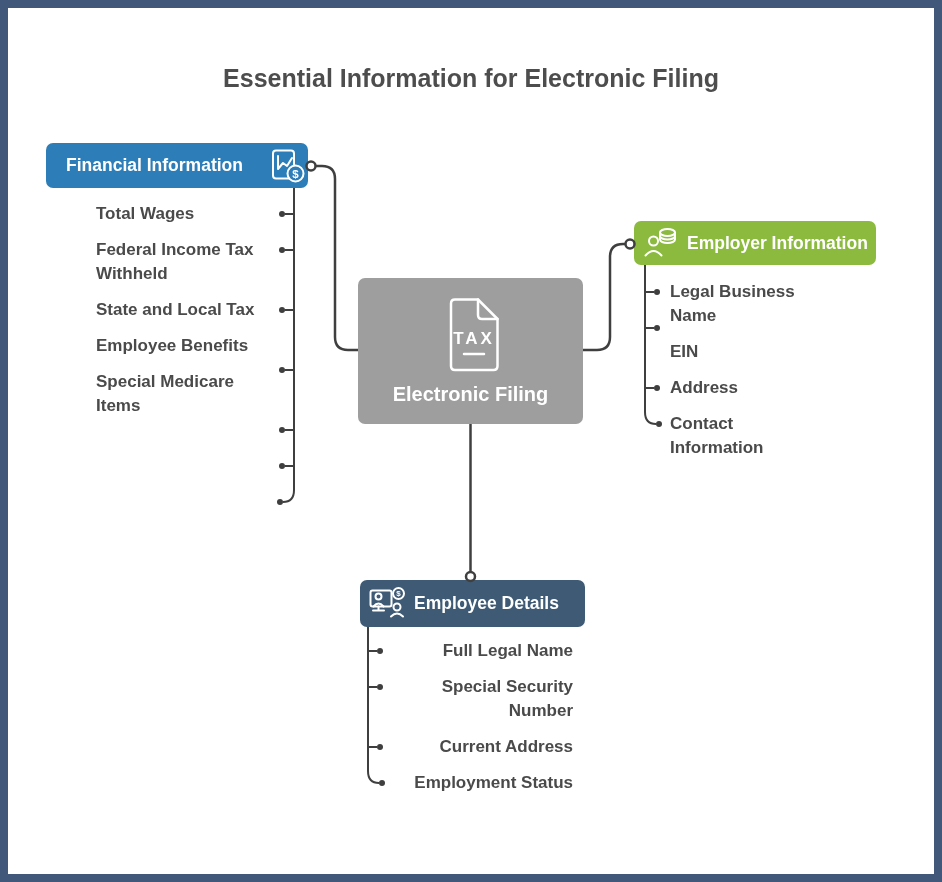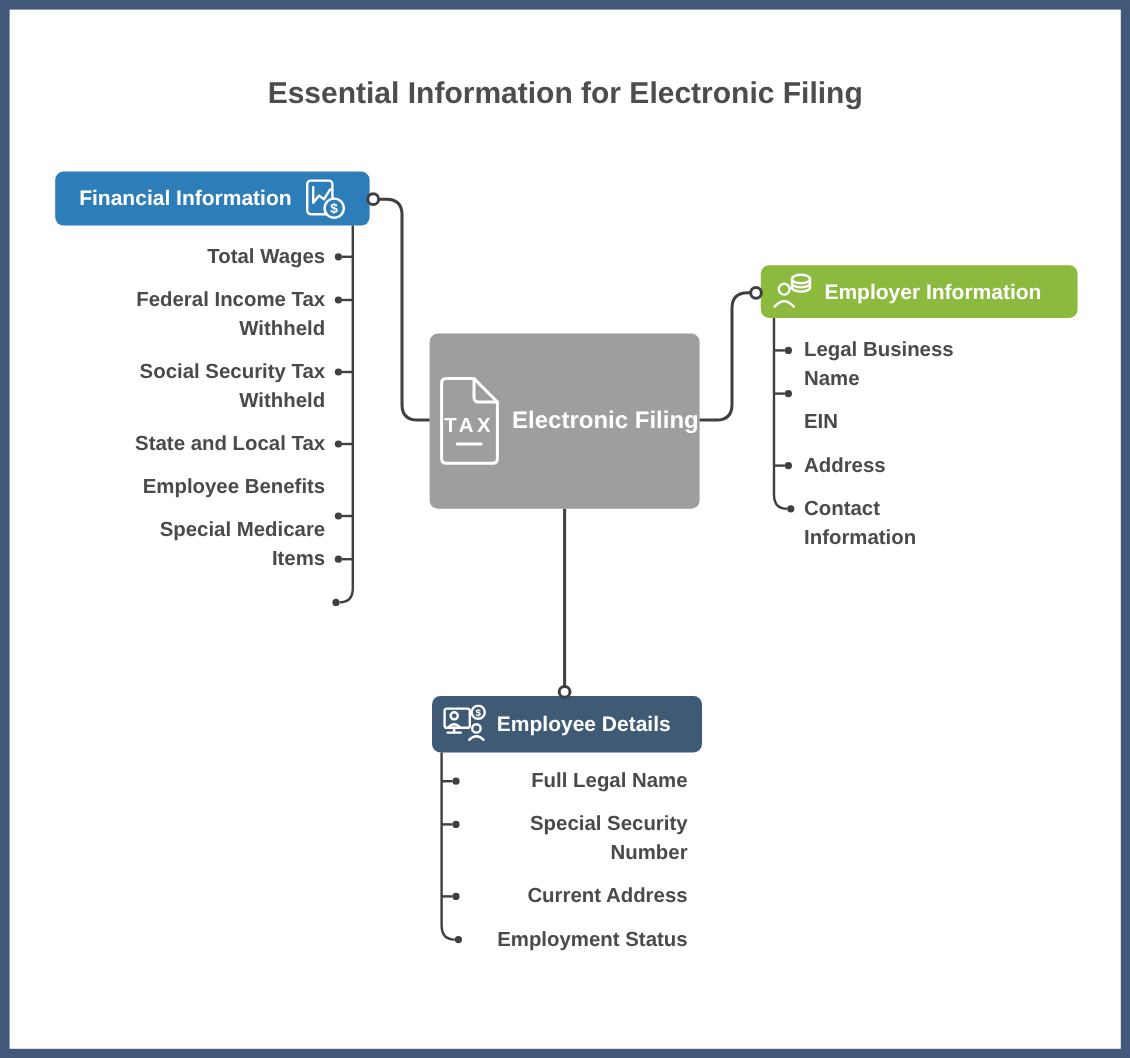--- a/index.html
+++ b/index.html
@@ -13,34 +13,34 @@
   }
   .title{
     position:absolute;top:64px;left:0;width:942px;text-align:center;
     font-size:25px;font-weight:bold;color:#4D4D4D;z-index:1;
   }
   .node{
     position:absolute;display:flex;align-items:center;color:#ffffff;
     font-weight:bold;font-size:17.5px;border-radius:7px;box-sizing:border-box;z-index:2;
   }
   .node-financial{left:46px;top:143px;width:262px;height:45px;background:#2D7EB8;
-    justify-content:space-between;padding:0 19px 0 20px;}
-  .node-employer{left:634px;top:221px;width:264px;height:44px;background:#8BBA3F;
+    justify-content:space-between;padding:0 2px 0 20px;}
+  .node-employer{left:634px;top:221px;width:242px;height:44px;background:#8BBA3F;
     padding-left:10px;gap:9px;}
   .node-employee{left:360px;top:580px;width:225px;height:47px;background:#3E5A75;
     padding-left:9px;gap:9px;}
   .node-center{left:358px;top:278px;width:225px;height:146px;background:#9E9E9E;
-    flex-direction:row;justify-content:center;gap:10px;font-size:20px;}
+    flex-direction:column;justify-content:center;gap:10px;font-size:20px;}
   .nicon{display:flex;align-items:center;justify-content:center;}
   .list{
     position:absolute;z-index:1;font-size:17px;font-weight:bold;color:#4A4A4A;
     line-height:24px;
   }
   .list .li{margin-bottom:12px;}
-  .list-financial{left:96px;top:202px;width:175px;text-align:right;}
+  .list-financial{left:96px;top:202px;width:175px;text-align:left;}
   .list-employer{left:670px;top:280px;width:152px;text-align:left;}
   .list-employee{left:397px;top:639px;width:176px;text-align:right;}
   svg.overlay{position:absolute;left:0;top:0;z-index:3;pointer-events:none;}
 </style>
 </head>
 <body>
 
 <div class="frame"></div>
 
 <div class="title">Essential Information for Electronic Filing</div>
@@ -103,21 +103,20 @@
       </g>
       <text x="32" y="47" font-size="17" fill="#ffffff" text-anchor="middle" letter-spacing="3" font-family="Liberation Sans, sans-serif">TAX</text>
     </svg>
   </span>
   <span>Electronic Filing</span>
 </div>
 
 <div class="list list-financial">
   <div class="li">Total Wages</div>
   <div class="li">Federal Income Tax Withheld</div>
-  <div class="li">Social Security Tax Withheld</div>
   <div class="li">State and Local Tax</div>
   <div class="li">Employee Benefits</div>
   <div class="li">Special Medicare Items</div>
 </div>
 
 <div class="list list-employer">
   <div class="li">Legal Business Name</div>
   <div class="li">EIN</div>
   <div class="li">Address</div>
   <div class="li">Contact Information</div>

